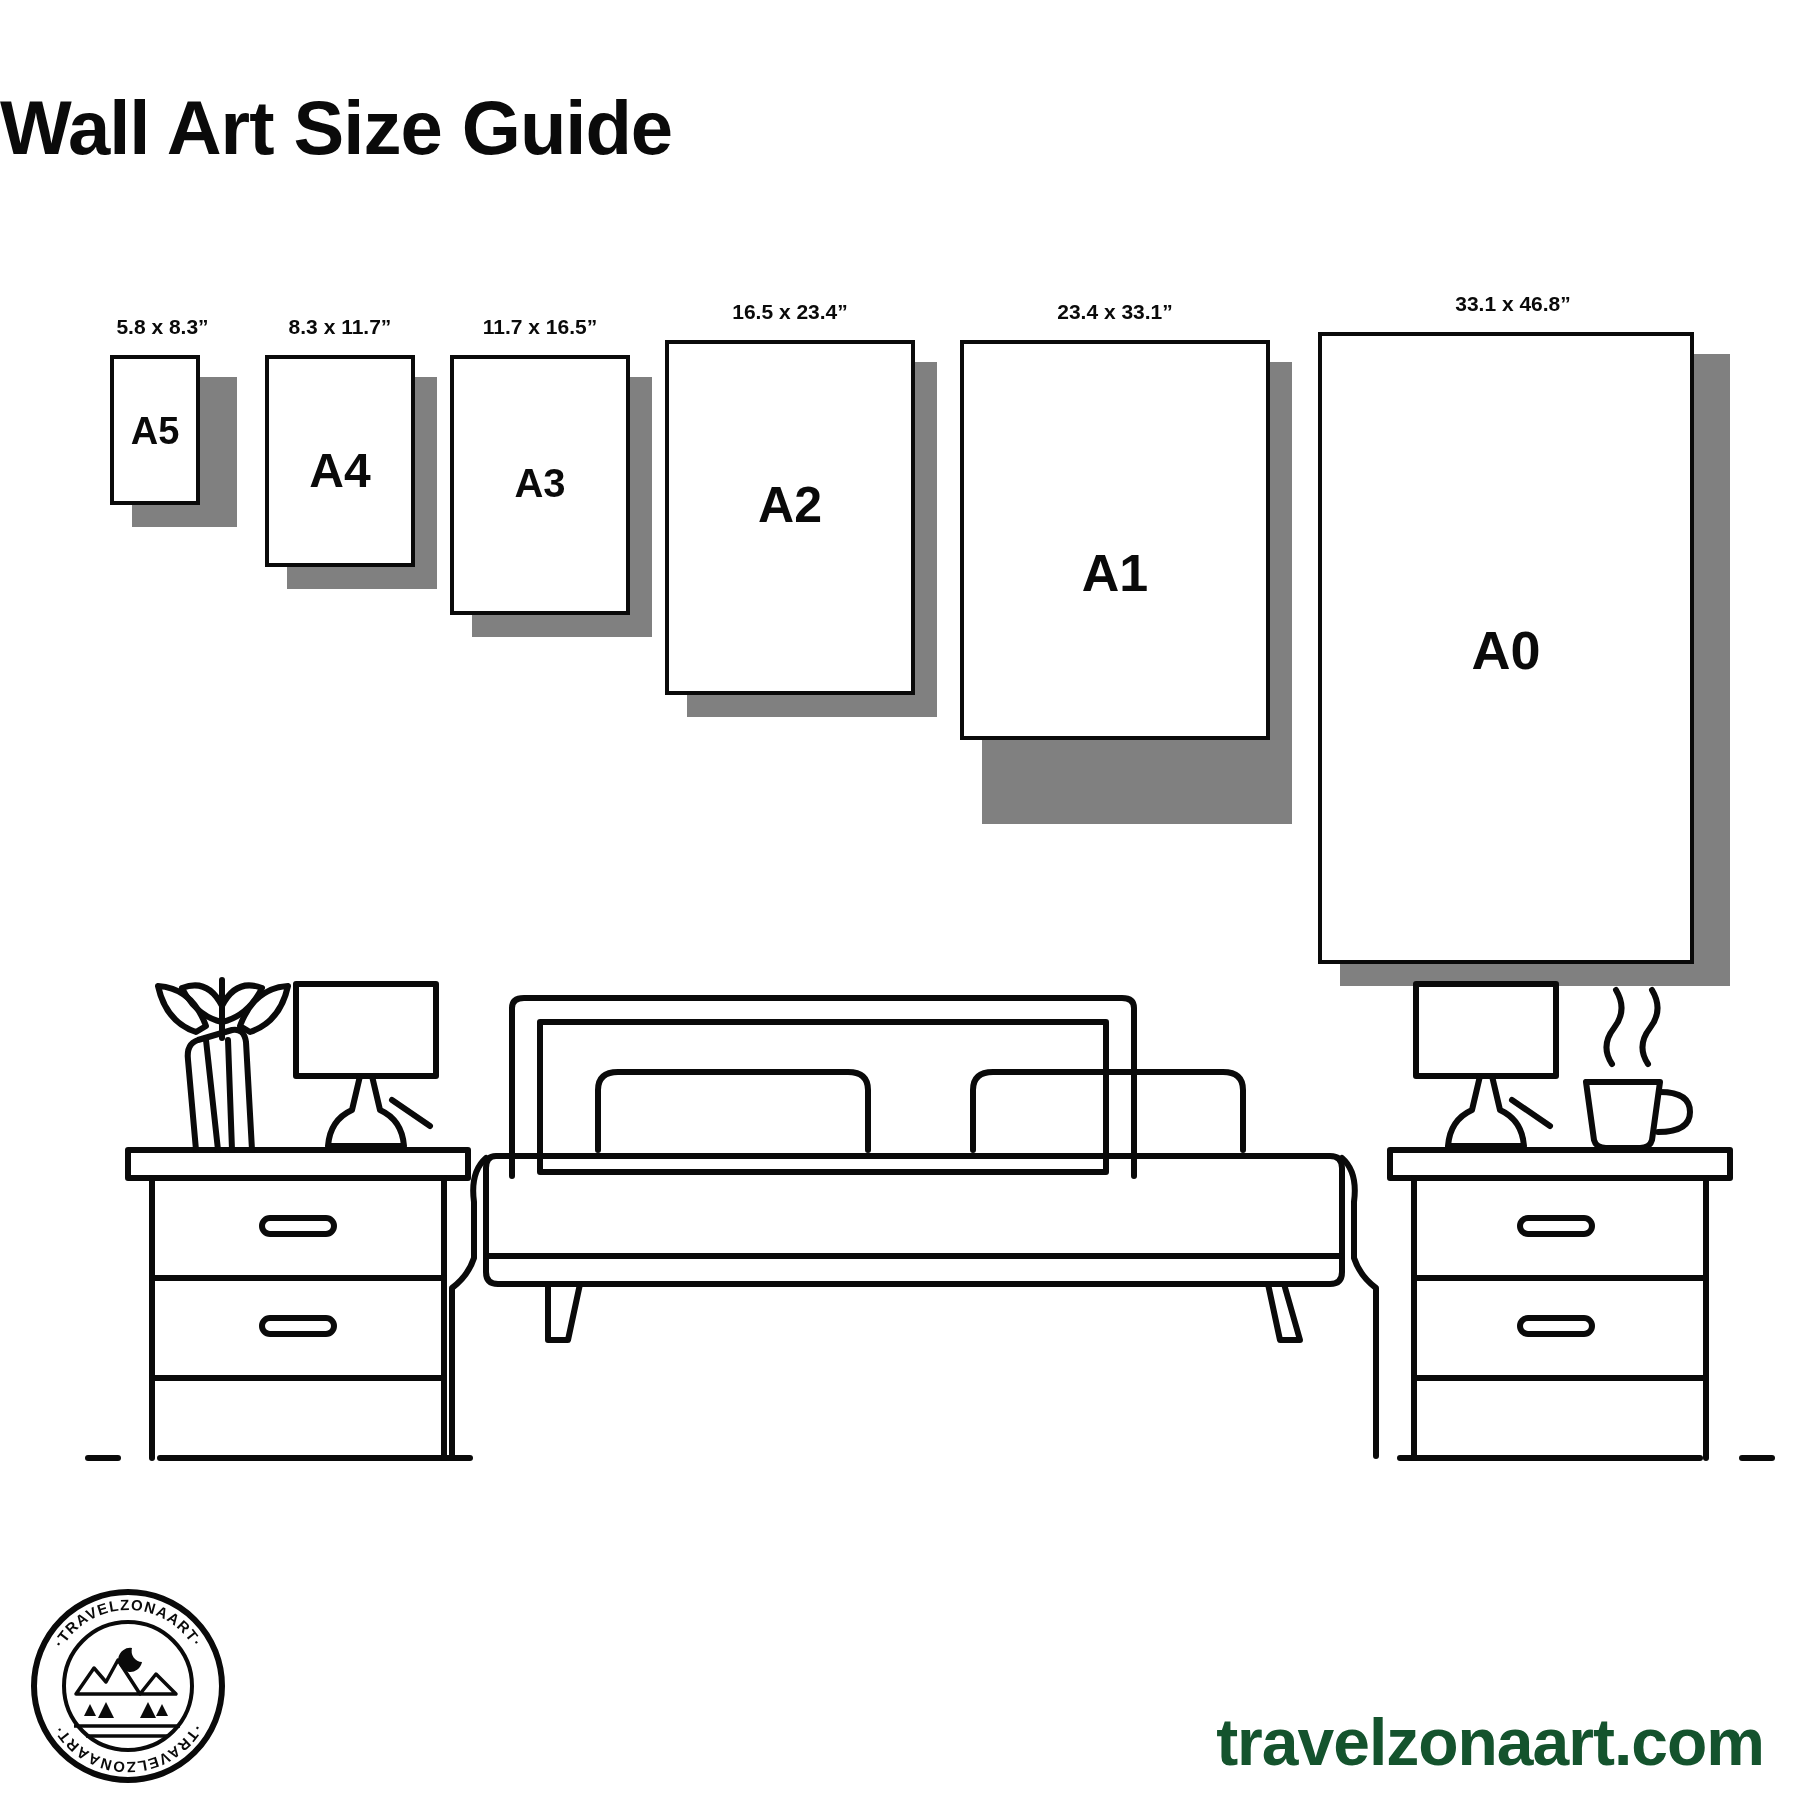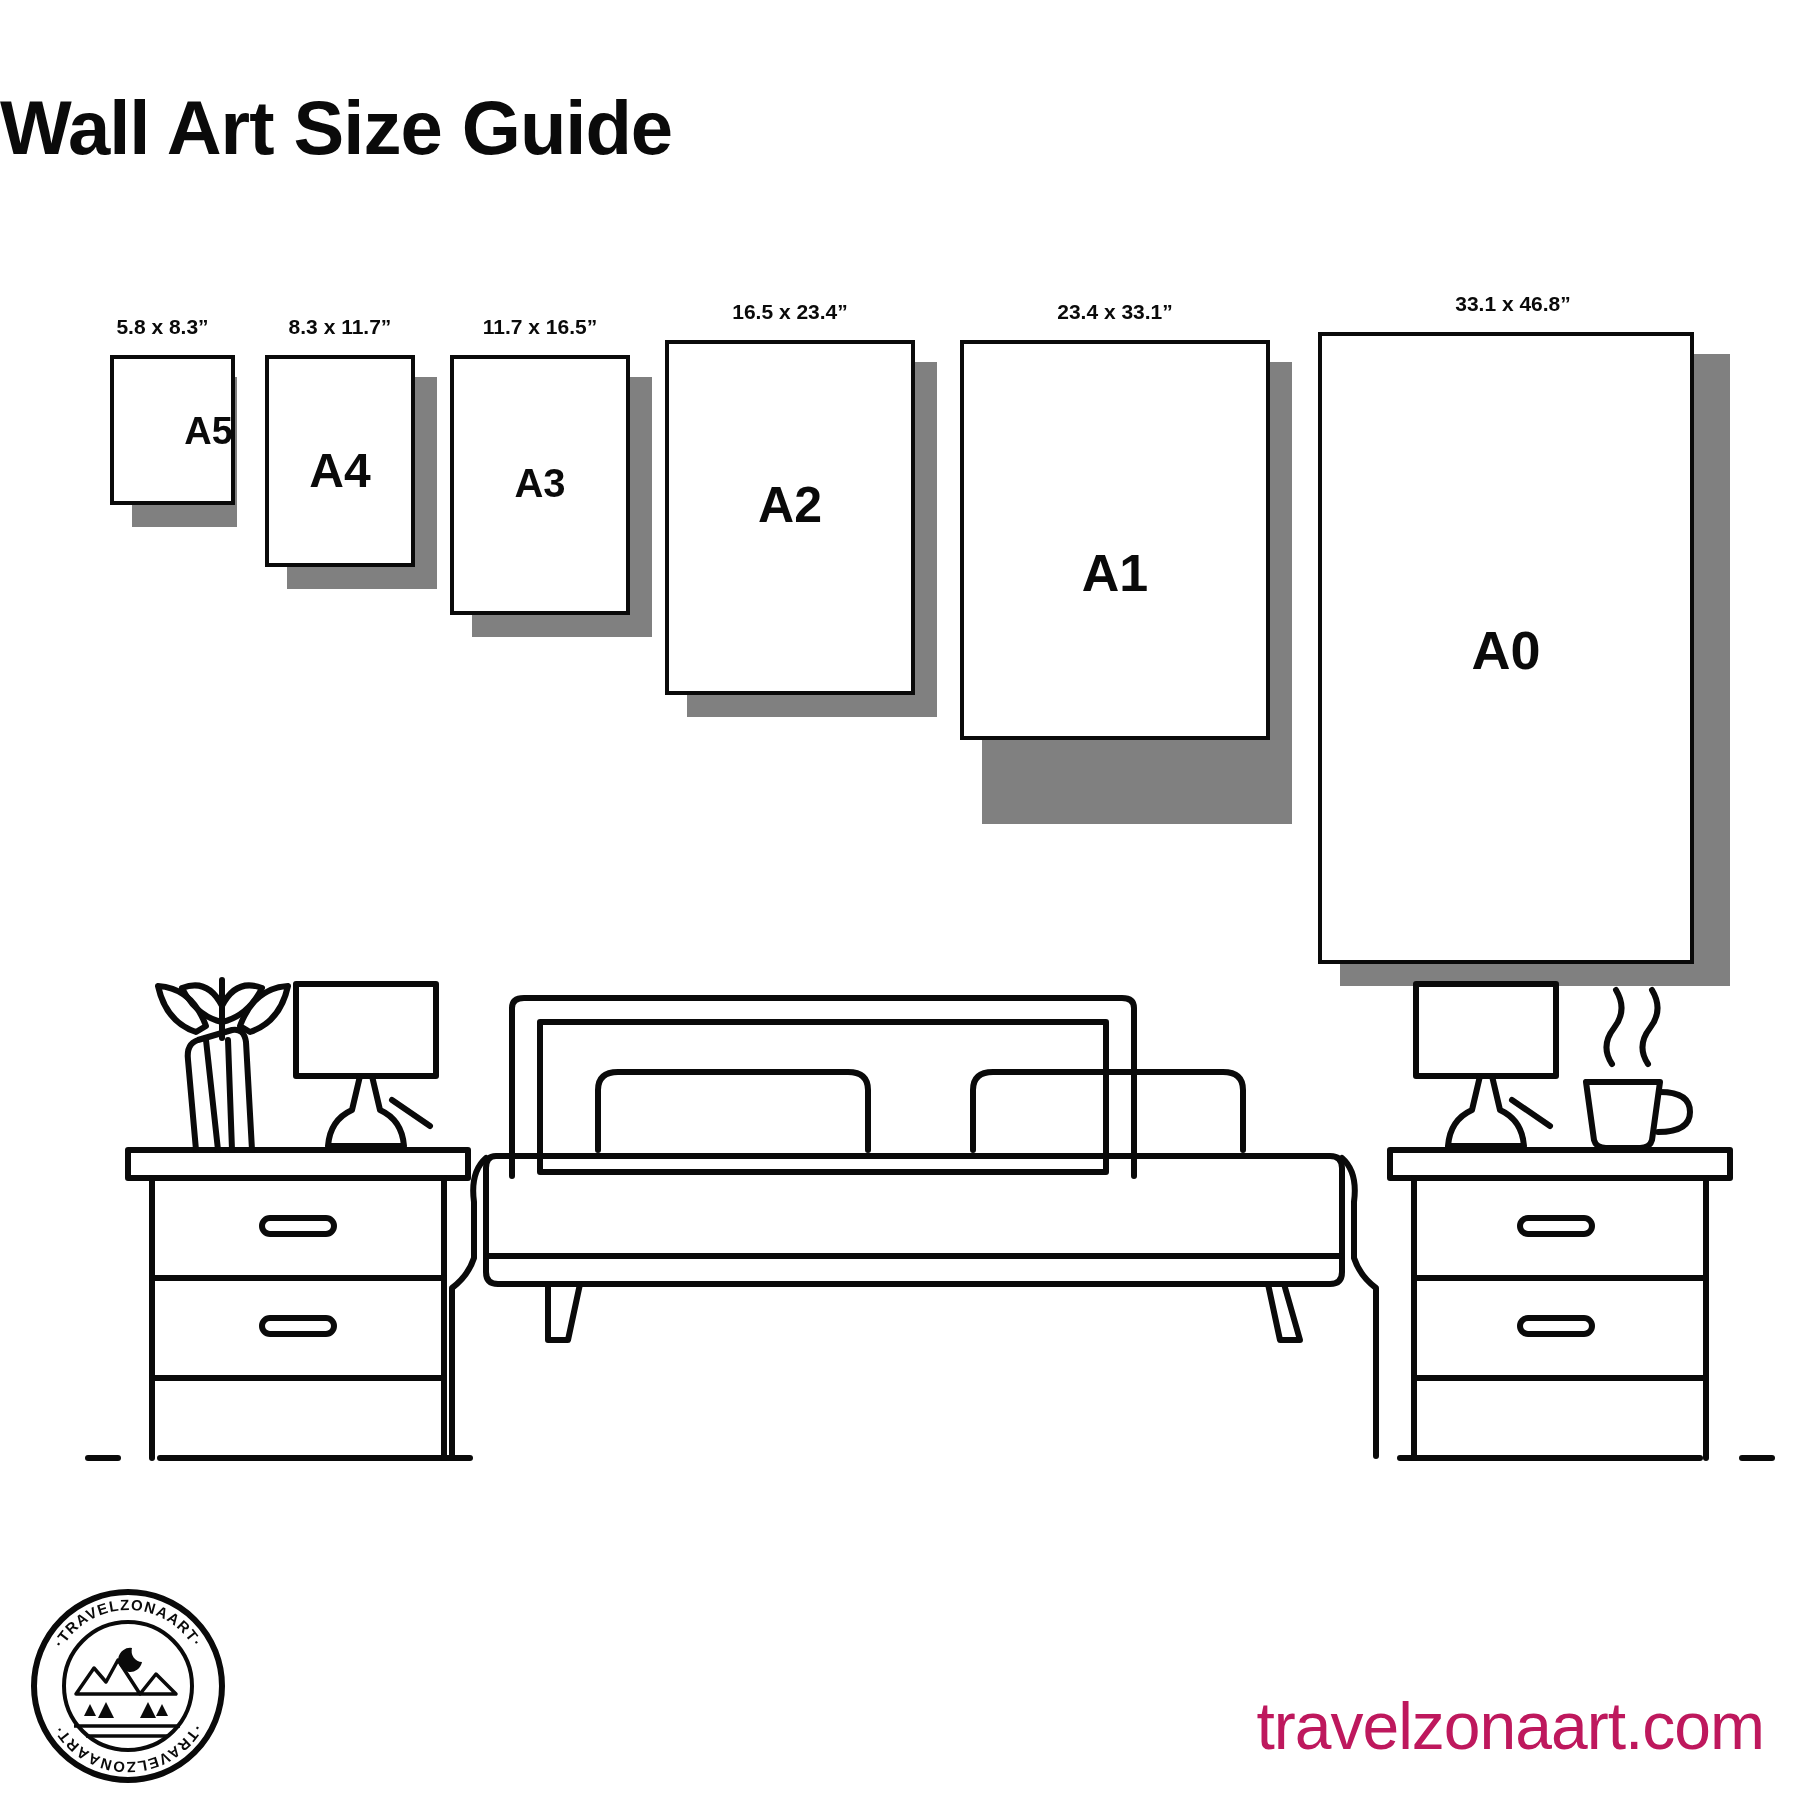--- a/index.html
+++ b/index.html
@@ -77,37 +77,37 @@
   #logo {
     position: absolute;
     left: 28px;
     top: 1586px;
     width: 200px;
     height: 200px;
   }
   #site-url {
     position: absolute;
     right: 36px;
-    bottom: 36px;
+    bottom: 20px;
     font-size: 66px;
-    font-weight: normal;
-    color: #be185d;
+    font-weight: bold;
+    color: #14532d;
     letter-spacing: -1px;
   }
 </style>
 </head>
 <body>
 
 <div id="page-title">Wall Art Size Guide</div>
 
 <div id="frames">
     <div class="frame-group" style="left: 110px; top: 355px; width: 105px; height: 150px;">
       <div class="frame-label" style="top: -40px;">5.8 x 8.3”</div>
       <div class="frame-shadow" style="left: 22px; top: 22px; width: 105px; height: 150px; background: rgb(128, 128, 128);"></div>
-      <div class="frame-box" style="left: 0px; top: 0px; width: 125px; height: 150px; padding-left: 36px;">
+      <div class="frame-box" style="left: 0px; top: 0px; width: 90px; height: 150px;">
         <div class="frame-name" style="font-size: 38px; top: 51.44px;">A5</div>
       </div>
     </div>
     <div class="frame-group" style="left: 265px; top: 355px; width: 150px; height: 212px;">
       <div class="frame-label" style="top: -40px;">8.3 x 11.7”</div>
       <div class="frame-shadow" style="left: 22px; top: 22px; width: 150px; height: 212px; background: rgb(128, 128, 128);"></div>
       <div class="frame-box" style="left: 0px; top: 0px; width: 150px; height: 212px;">
         <div class="frame-name" style="font-size: 48px; top: 84px;">A4</div>
       </div>
     </div>

